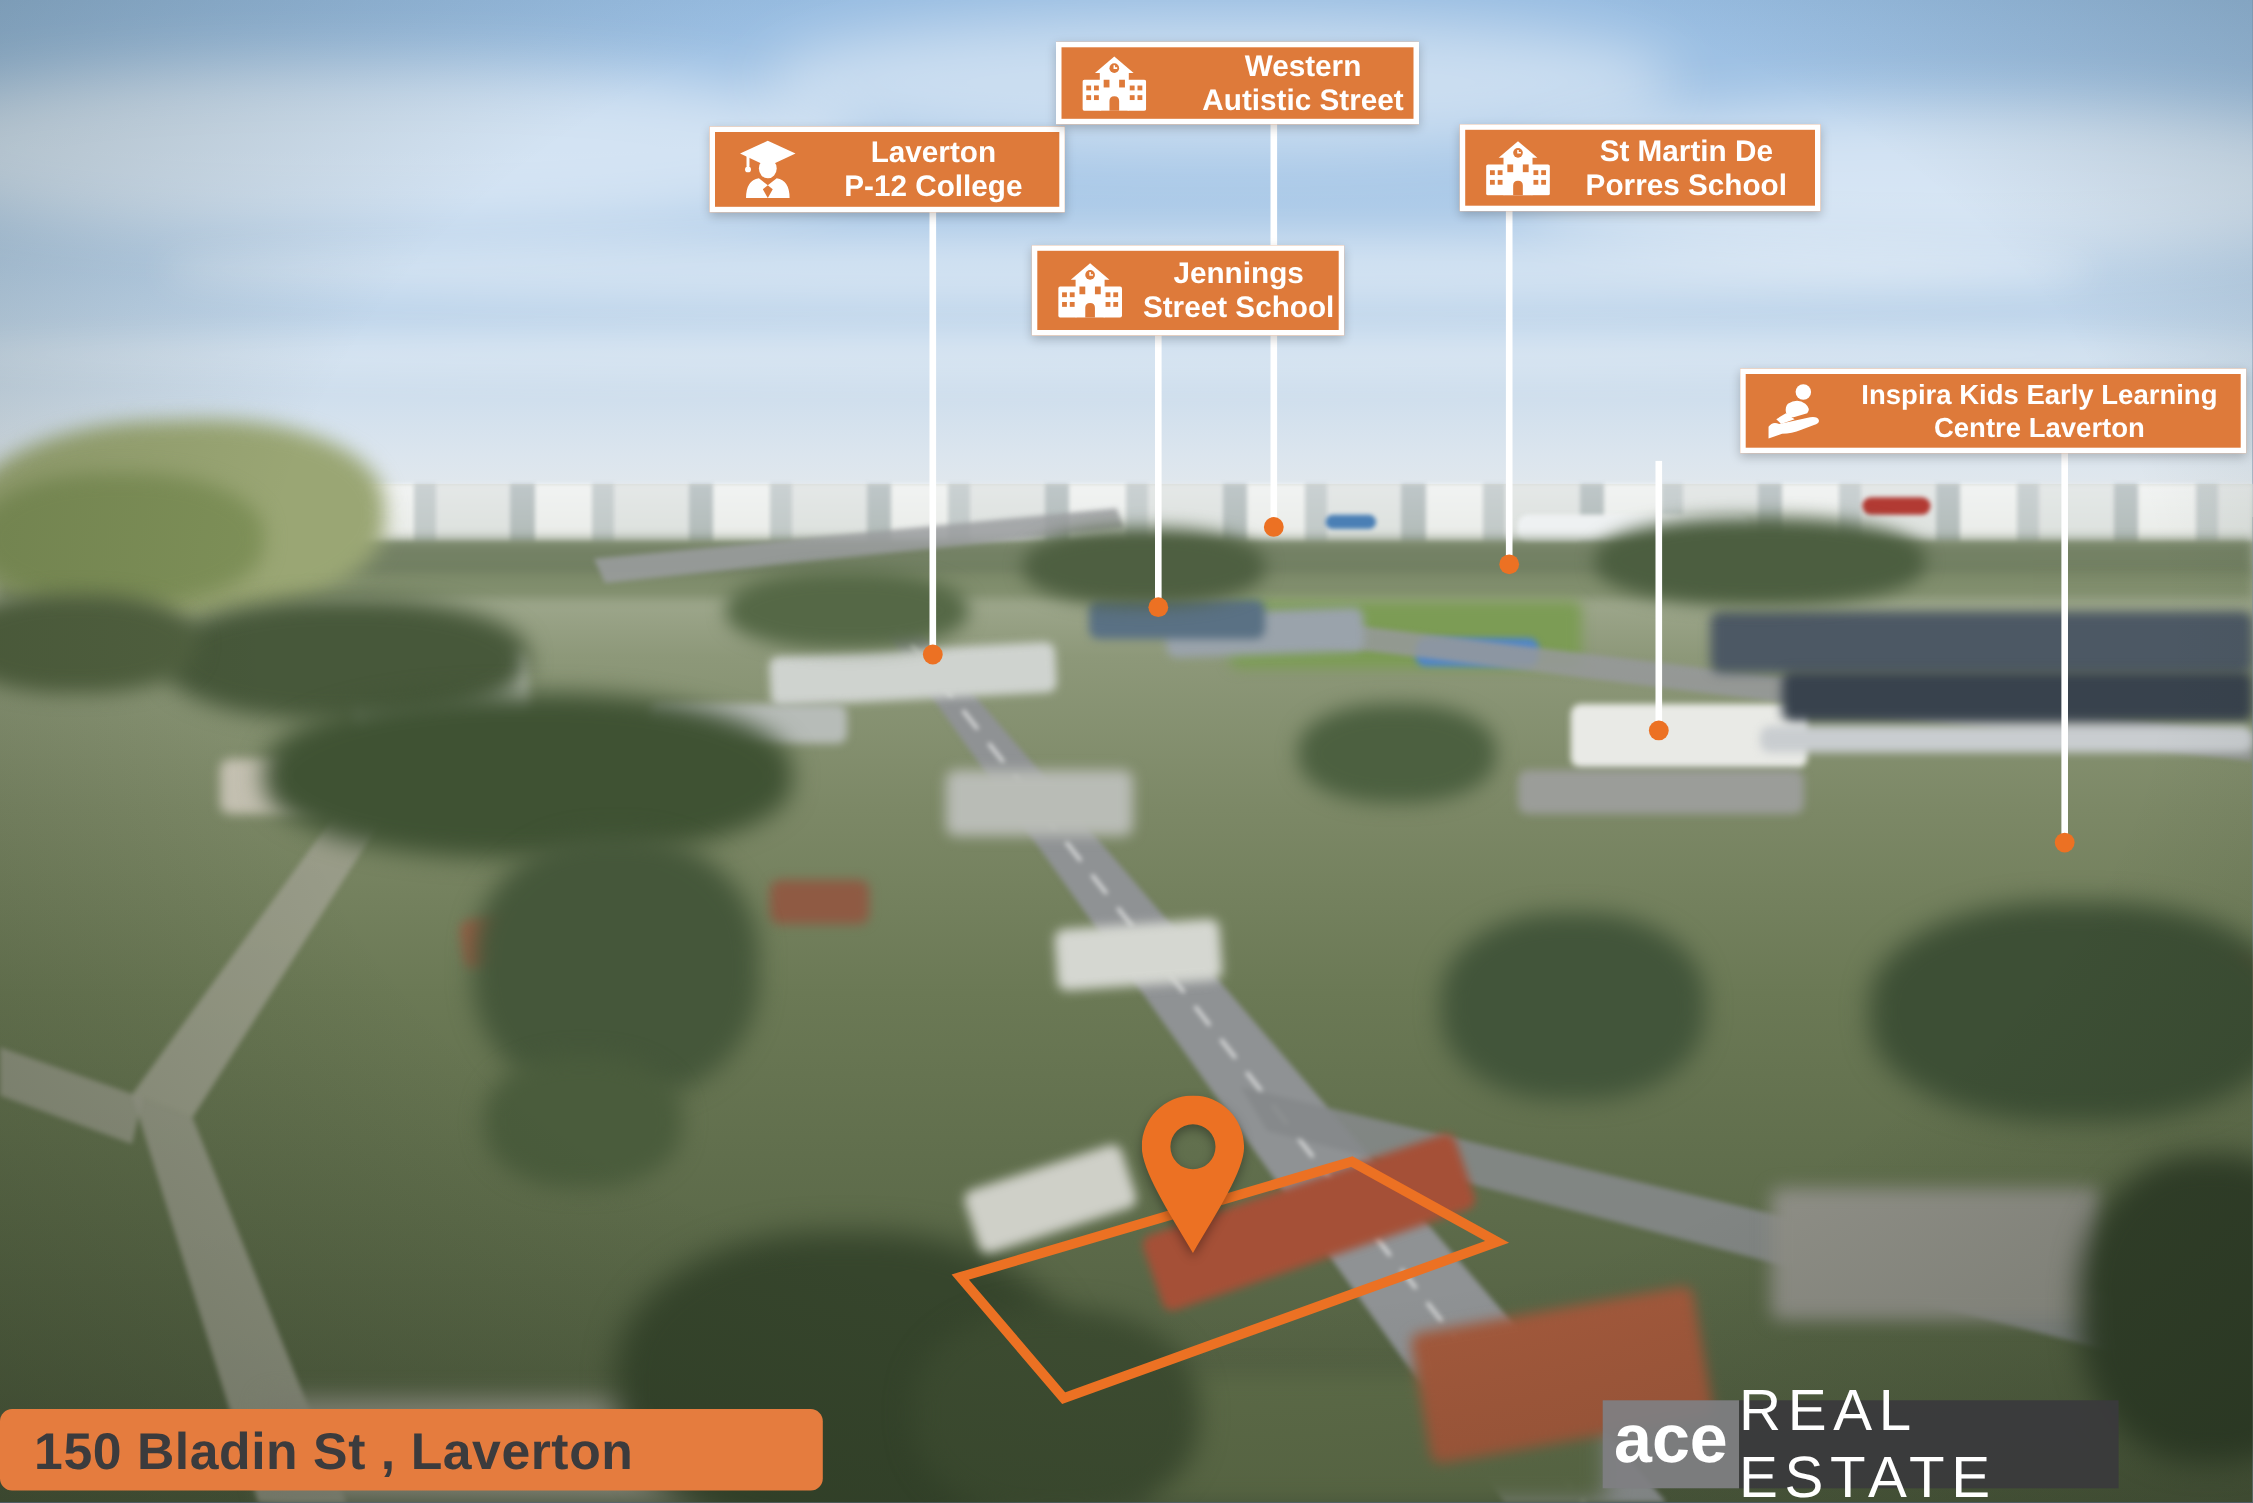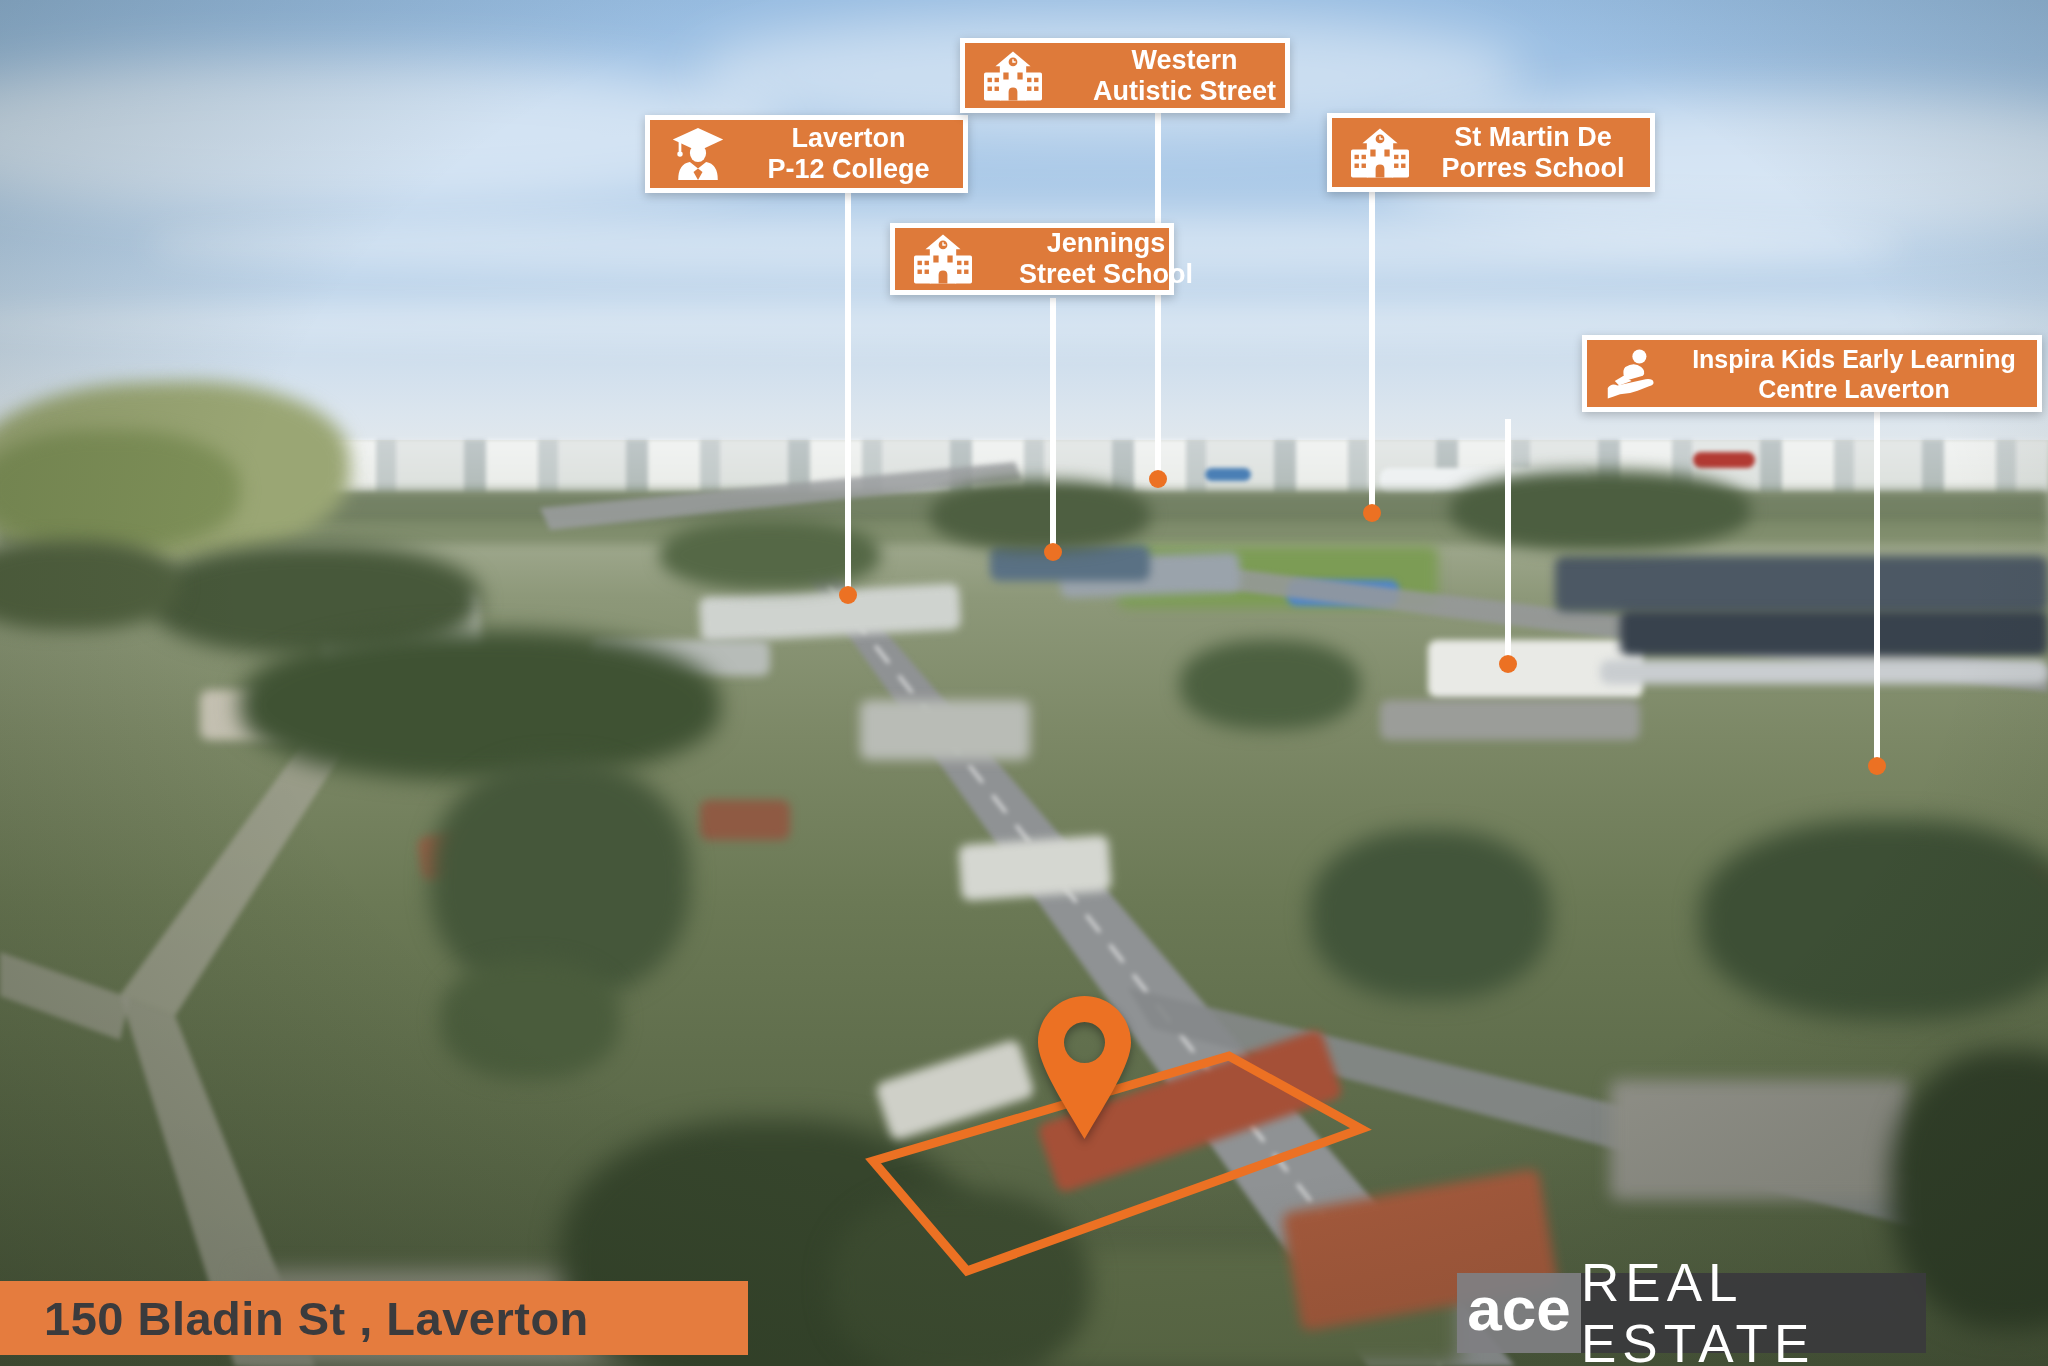--- a/index.html
+++ b/index.html
@@ -24,21 +24,21 @@
            box-sizing:border-box;z-index:10;box-shadow:0 3px 9px rgba(0,0,0,.22);}
   .c-icon{flex:0 0 96px;display:flex;align-items:center;justify-content:center;}
   .c-text{flex:1;display:flex;flex-direction:column;justify-content:center;align-items:center;
           color:#fff;font-weight:bold;font-size:27px;line-height:31px;white-space:nowrap;padding-right:12px;}
   .callout.small .c-text{font-size:25px;line-height:30px;}
   .accent{fill:var(--label-orange,#DE7A3A);}
   .pin{position:absolute;left:1038px;top:996px;z-index:7;filter:drop-shadow(0 4px 5px rgba(0,0,0,.35));}
   .boundary{position:absolute;left:0;top:0;z-index:4;}
 
   .banner{position:absolute;left:0;top:1281px;width:748px;height:74px;background:var(--banner-orange,#E57C3E);
-          z-index:20;display:flex;align-items:center;padding-left:44px;box-sizing:border-box;}
+          z-index:20;display:flex;align-items:center;padding-left:31px;box-sizing:border-box;border-radius:11px;}
   .banner span{font-size:47px;font-weight:bold;color:var(--banner-text,#3B3B3D);letter-spacing:.5px;}
 
   .logo{position:absolute;left:1457px;top:1273px;height:80px;display:flex;z-index:20;}
   .logo .ace{width:124px;background:rgba(127,127,130,.93);display:flex;align-items:center;justify-content:center;
              color:#fff;font-weight:bold;font-size:62px;line-height:1;padding-bottom:8px;}
   .logo .estate{width:345px;background:rgba(58,58,60,.95);display:flex;align-items:center;justify-content:center;
              color:#fff;font-size:53px;letter-spacing:6px;transform-origin:left center;}
 </style>
 </head>
 <body>
@@ -184,21 +184,21 @@
         <rect class="accent" x="22" y="24" width="6" height="8"></rect>
           <rect class="accent" x="38" y="24" width="6" height="8"></rect>
       </svg>
     </span>
     <span class="c-text">
       <span>Western</span>
       <span>Autistic Street</span>
     </span>
   </div>
 
-  <div class="callout" style="left:890px;top:223px;width:284px;height:72px;gap:28px;">
+  <div class="callout" style="left:938px;top:223px;width:284px;height:82px;">
     <span class="c-icon">
       <svg width="58" height="50" viewBox="0 0 66 56" fill="#fff">
         <rect x="0" y="24" width="20" height="32" rx="2"></rect>
           <rect x="46" y="24" width="20" height="32" rx="2"></rect>
         <rect x="18" y="15" width="30" height="41"></rect>
           <polygon points="33,0 13,17 53,17"></polygon>
         <circle class="accent" cx="33" cy="12" r="5"></circle>
           <path d="M33,9 v3 h3" stroke="#fff" stroke-width="1.6" fill="none"></path>
         <path class="accent" d="M28,56 v-10 q0,-5 5,-5 q5,0 5,5 v10 Z"></path>
         <rect class="accent" x="4" y="30" width="5" height="5"></rect>

